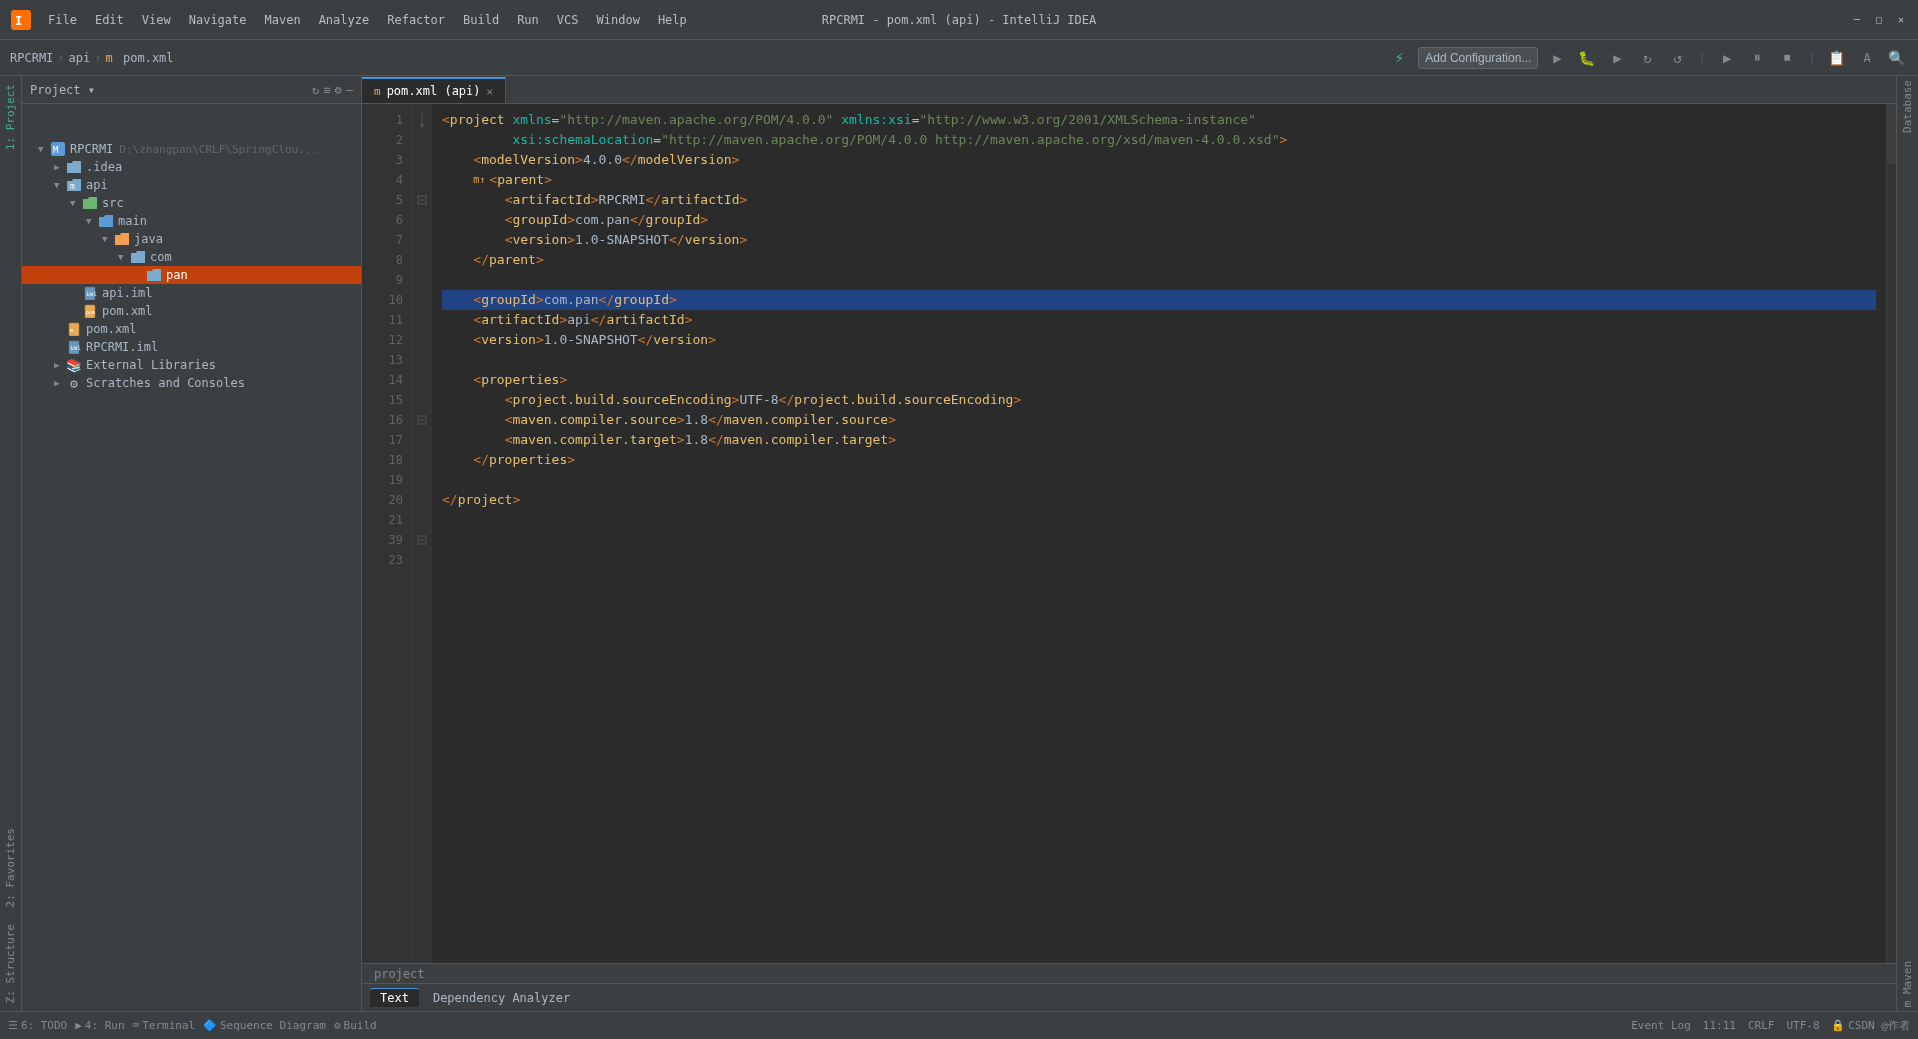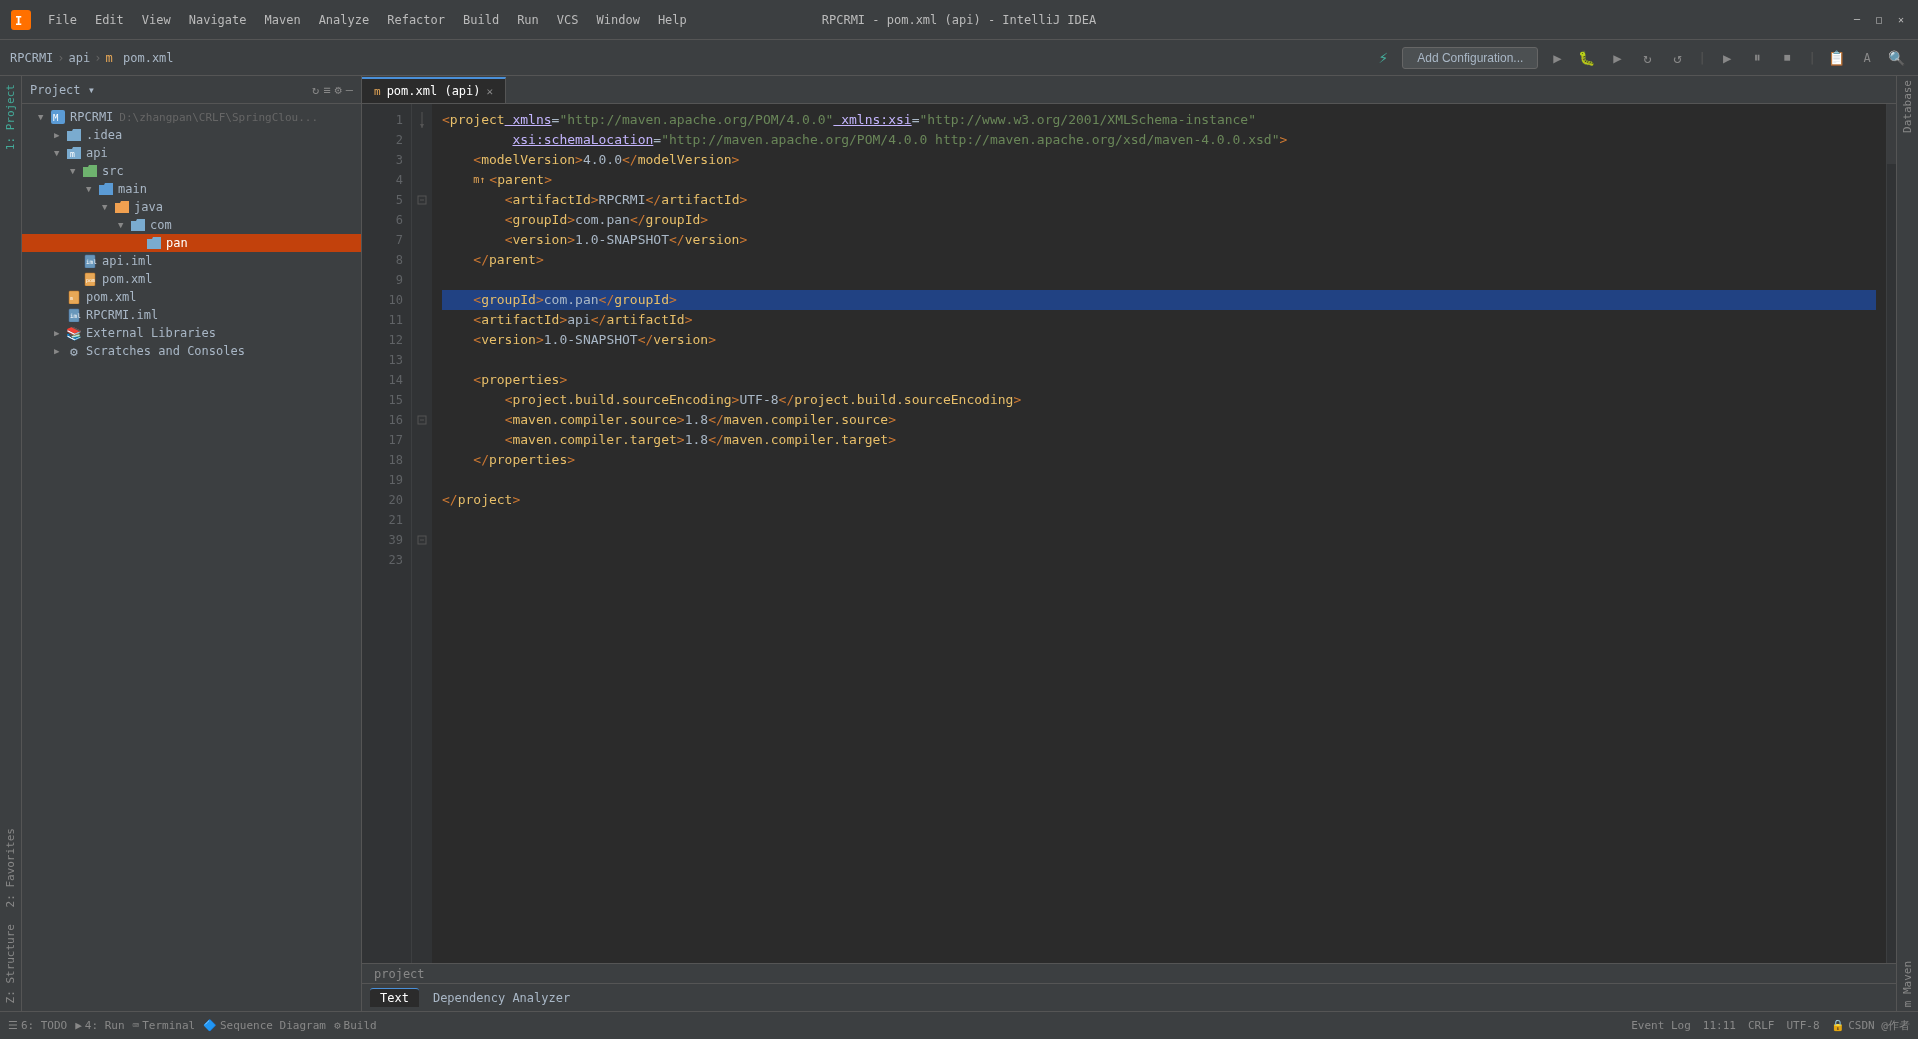--- a/index.html
+++ b/index.html
@@ -86,21 +86,21 @@
     #toolbar .toolbar-right {
       margin-left: auto;
       display: flex;
       align-items: center;
       gap: 8px;
     }
     #toolbar .run-config-btn {
       background: #4c5052;
       border: 1px solid #666;
       color: #a9b7c6;
-      padding: 3px 14px;
+      padding: 3px 6px;
       border-radius: 3px;
       font-size: 12px;
       cursor: pointer;
     }
     #toolbar .toolbar-icon {
       width: 22px;
       height: 22px;
       display: flex; align-items: center; justify-content: center;
       color: #888;
       cursor: pointer;
@@ -113,20 +113,21 @@
       height: calc(1039px - 40px - 36px - 28px);
     }
 
     
     #project-panel {
       width: 340px;
       background: #3c3f41;
       display: flex;
       flex-direction: column;
       border-right: 1px solid #555;
+      gap: 32px;
     }
     #project-panel-header {
       height: 28px;
       background: #3c3f41;
       display: flex;
       align-items: center;
       padding: 0 8px;
       gap: 6px;
       border-bottom: 1px solid #555;
       font-size: 12px;
@@ -272,21 +273,21 @@
       line-height: 20px;
       white-space: pre;
       display: flex;
       align-items: center;
     }
     .code-line.highlighted-line {
       background: #214283;
     }
     
     .xml-tag { color: #e8bf6a; }
-    .xml-attr { color: #c4b5fd; text-decoration: underline; }
+    .xml-attr { color: #14b8a6; }
     .xml-value { color: #6a8759; }
     .xml-comment { color: #808080; font-style: italic; }
     .xml-bracket { color: #cc7832; }
     .xml-text { color: #a9b7c6; }
 
     
     #right-sidebar {
       width: 22px;
       background: #3c3f41;
       display: flex;

